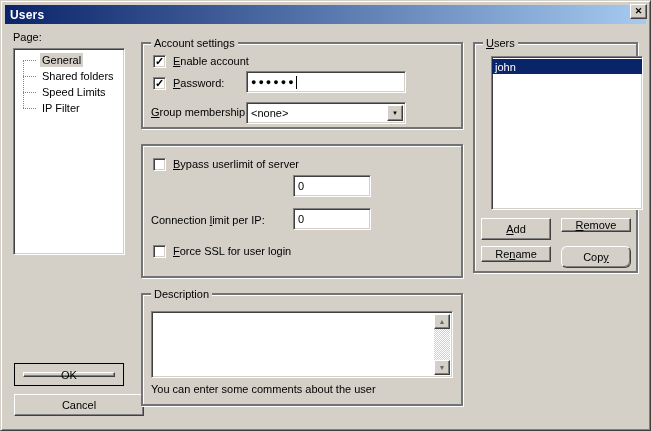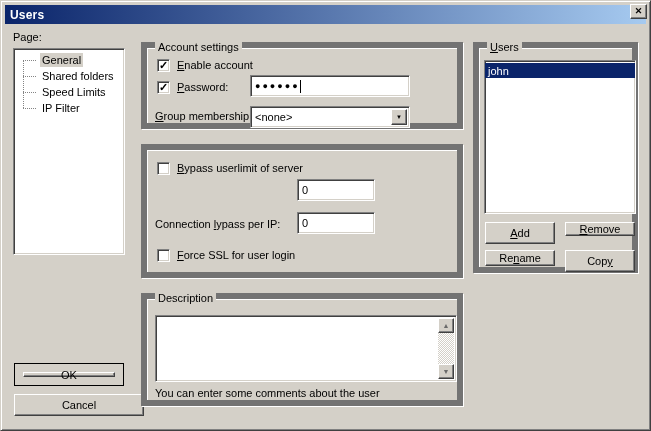--- a/index.html
+++ b/index.html
@@ -50,21 +50,21 @@
     box-shadow: inset -1px -1px 0 #808080;
   }
   .sunken {
     background: #ffffff;
     border: 1px solid;
     border-color: #808080 #ffffff #ffffff #808080;
     box-shadow: inset 1px 1px 0 #404040, inset -1px -1px 0 #d4d0c8;
   }
   .group {
     position: absolute;
-    border: 6px solid #737373;
+    border: 2px solid #737373;
     box-shadow: inset 1px 1px 0 #ffffff, 1px 1px 0 #ffffff;
   }
   .legend {
     position: absolute;
     top: -8px; left: 8px;
     background: #d4d0c8;
     padding: 0 3px;
     line-height: 14px;
     white-space: nowrap;
   }
@@ -251,21 +251,21 @@
 
     <div class="check-row" style="left:10px; top:11px;">
       <span class="checkbox"></span>
       <span><span class="u">B</span><span>ypass userlimit of server</span></span>
     </div>
 
     <div class="field sunken" style="left:150px; top:29px; width:78px; height:22px;">
       <span>0</span>
     </div>
 
-    <div class="label" style="left:8px; top:68px;"><span>Connection </span><span class="u">l</span><span>ypass per IP:</span></div>
+    <div class="label" style="left:8px; top:68px;"><span>Connection </span><span class="u">l</span><span>imit per IP:</span></div>
     <div class="field sunken" style="left:150px; top:62px; width:78px; height:22px;">
       <span>0</span>
     </div>
 
     <div class="check-row" style="left:10px; top:98px;justify-content:space-between;">
       <span class="checkbox"></span>
       <span><span class="u">F</span><span>orce SSL for user login</span></span>
     </div>
   </div>
 
@@ -284,33 +284,33 @@
           </div>
       </div>
     </div>
 
     <div class="hint" style="left:8px; top:88px;">You can enter some comments about the user</div>
   </div>
 
   <div class="group" style="left:472px; top:41px; width:165px; height:231px;">
     <span class="legend"><span class="u">U</span><span>sers</span></span>
 
-    <div class="userlist sunken" style="left:5px; top:12px; width:152px; height:154px;">
+    <div class="userlist sunken" style="left:16px; top:12px; width:152px; height:154px;">
       <div class="userlist-item">
         <span>john</span>
       </div>
     </div>
 
     <div class="btn raised" style="left:6px; top:174px; width:70px; height:22px;">
       <span><span class="u">A</span><span>dd</span></span>
     </div>
     <div class="btn raised" style="left:86px; top:174px; width:70px; height:14px;">
       <span><span class="u">R</span><span>emove</span></span>
     </div>
     <div class="btn raised" style="left:6px; top:202px; width:70px; height:16px;">
       <span><span>Re</span><span class="u">n</span><span>ame</span></span>
     </div>
-    <div class="btn raised" style="left:86px; top:202px; width:70px; height:22px;">
+    <div class="btn raised" style="left:86px; top:202px; width:70px; height:22px;border-radius:6px;">
       <span><span>Cop</span><span class="u">y</span><span></span></span>
     </div>
   </div>
 
 </div>
 
 </body></html>

